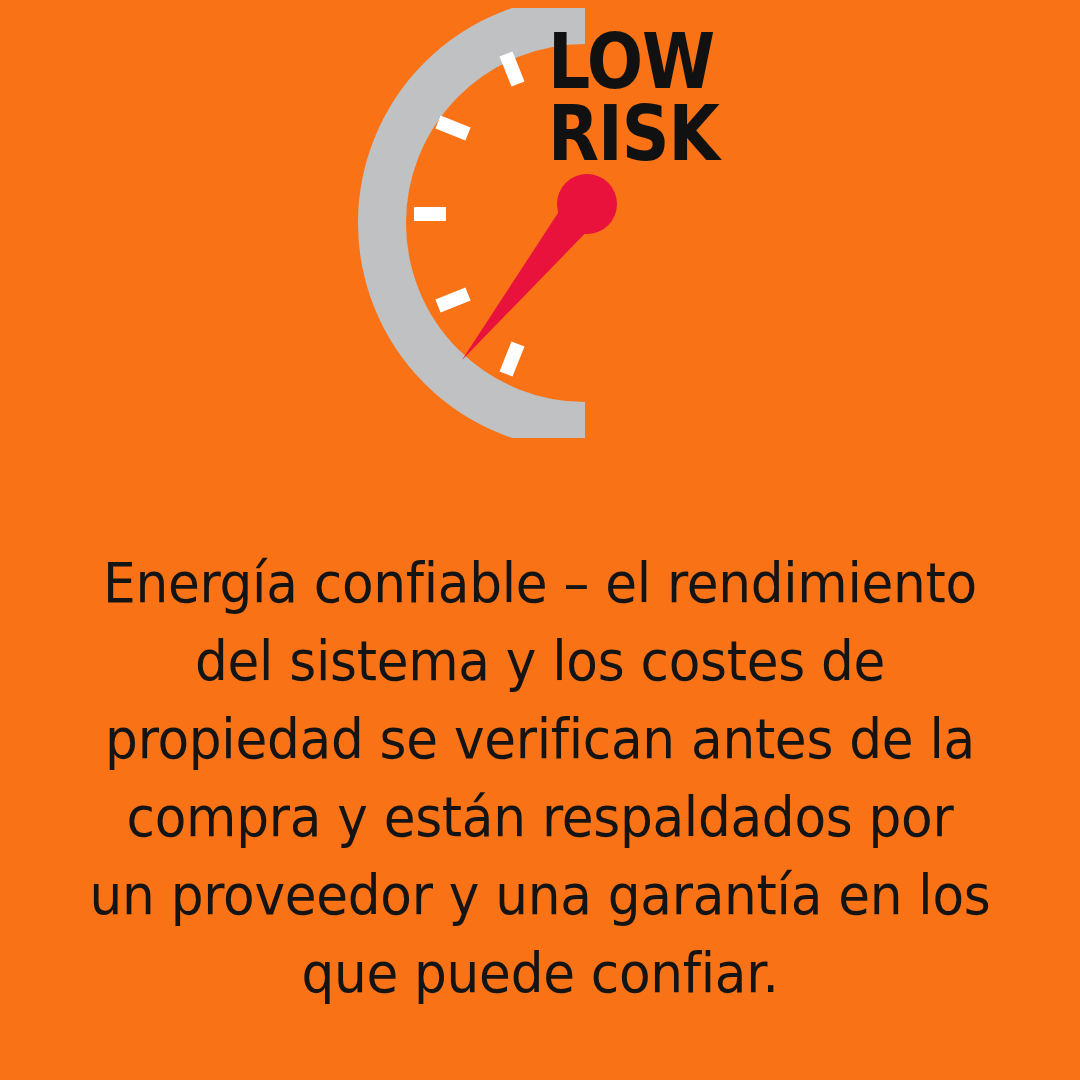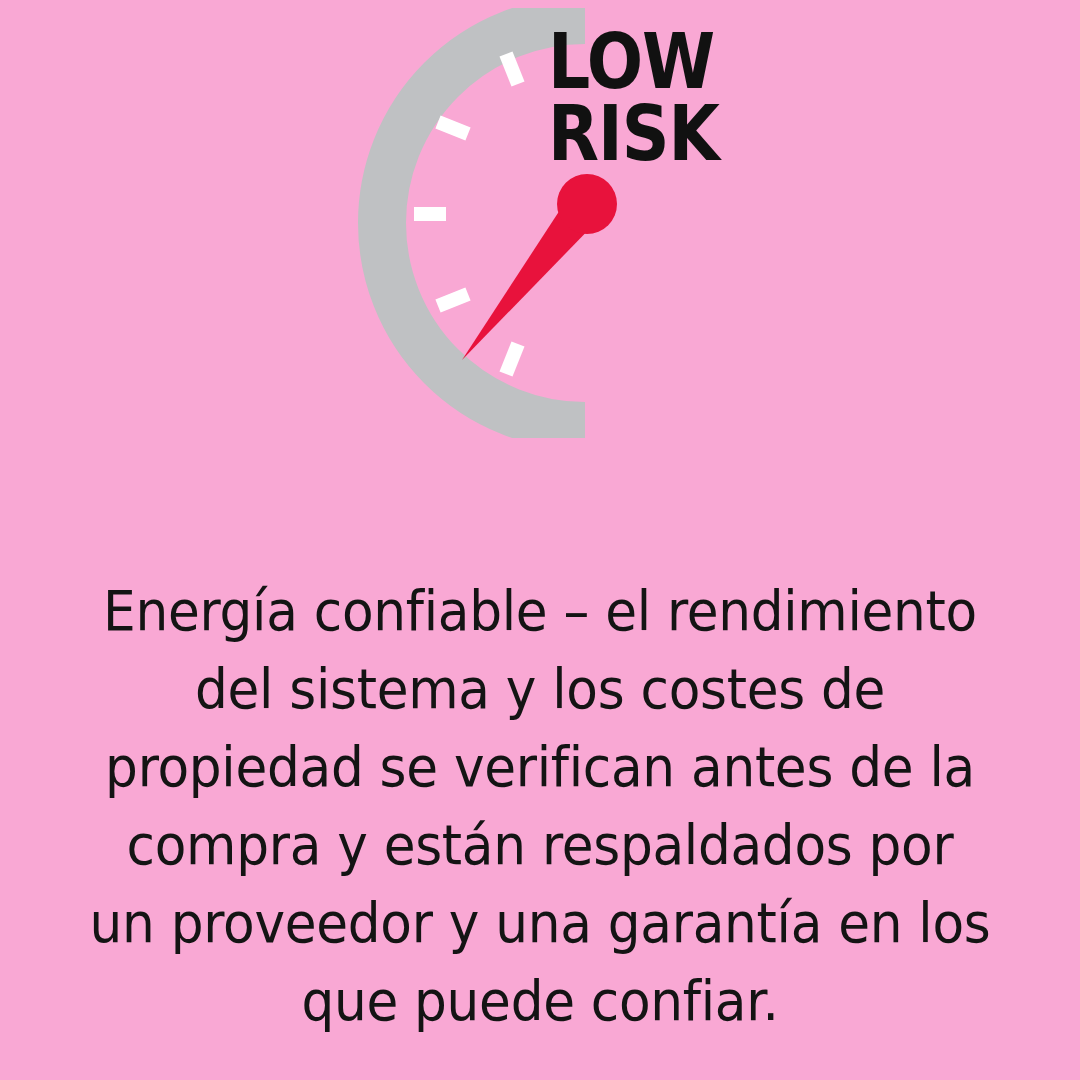--- a/index.html
+++ b/index.html
@@ -11,25 +11,24 @@
     height: 1080px;
     background: #ffffff;
     font-family: "Liberation Sans", sans-serif;
     overflow: hidden;
   }
 
   .card {
     position: relative;
     width: 1080px;
     height: 1080px;
-    background: #f9a8d4;
+    background: #f97316;
     display: flex;
     flex-direction: column;
     align-items: center;
-    gap: 28px;
   }
 
   
   .gauge-block {
     position: relative;
     width: 1080px;
     height: 440px;
     margin-top: 8px;
   }
 

